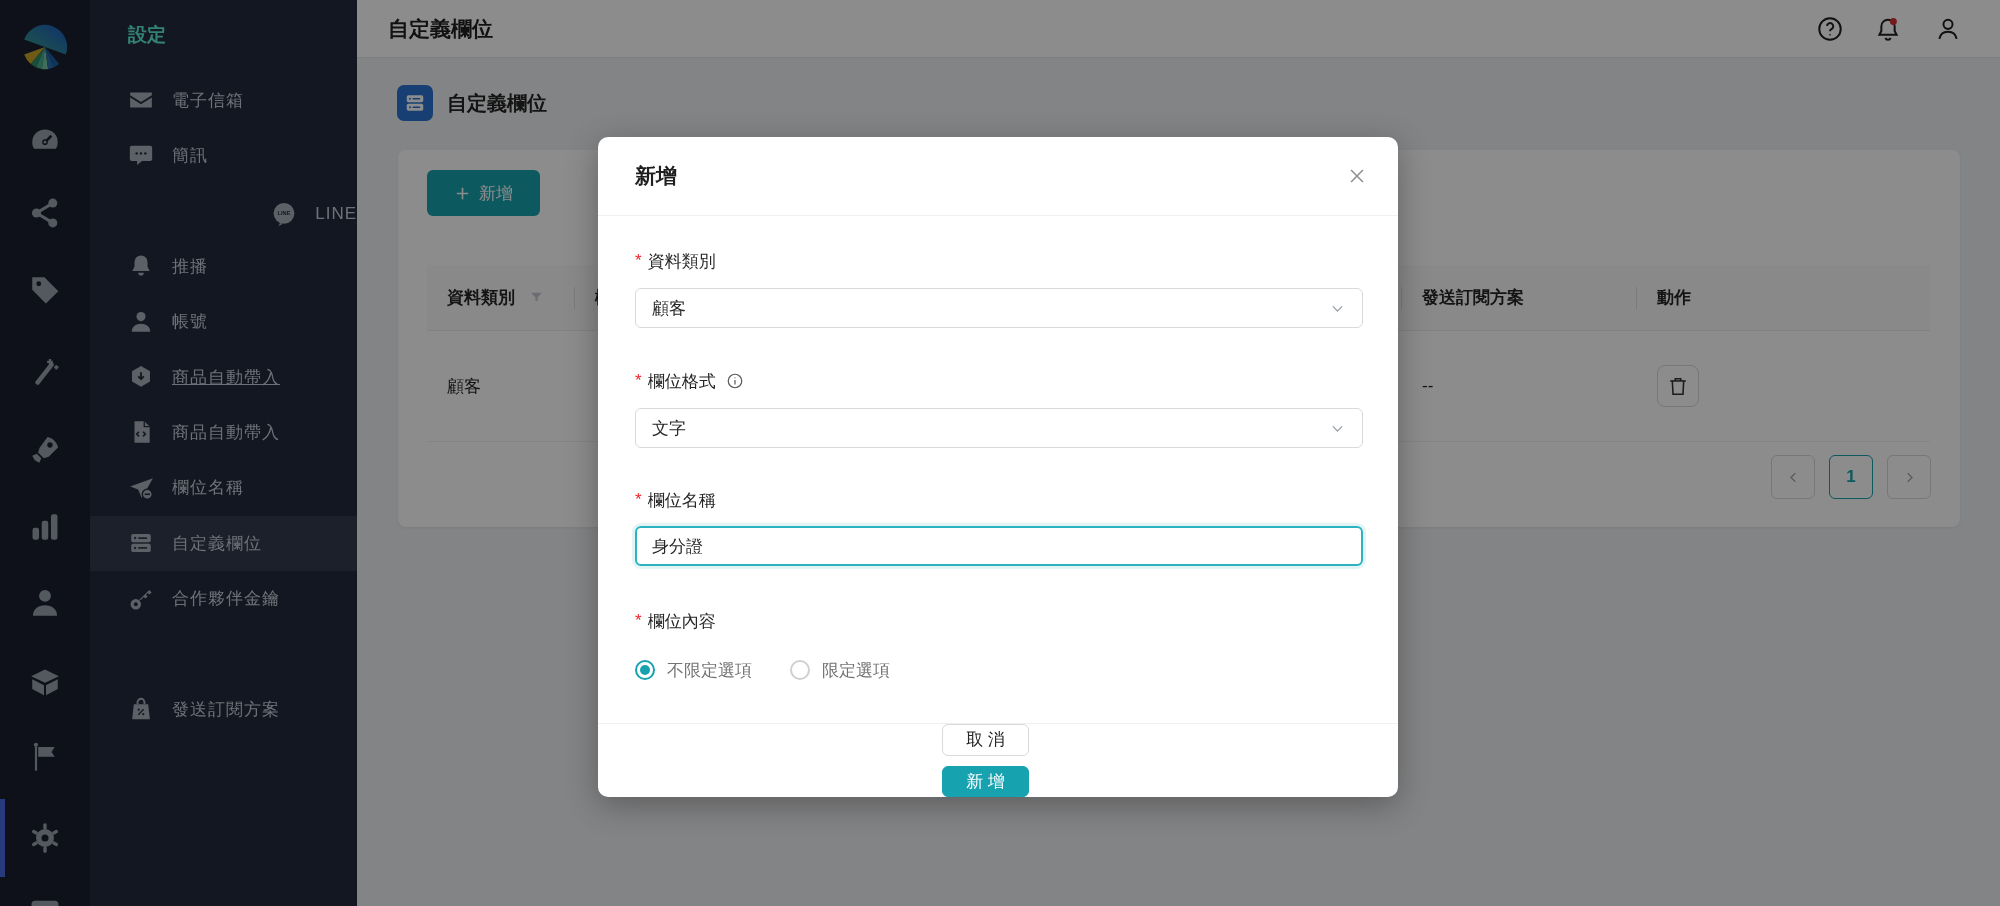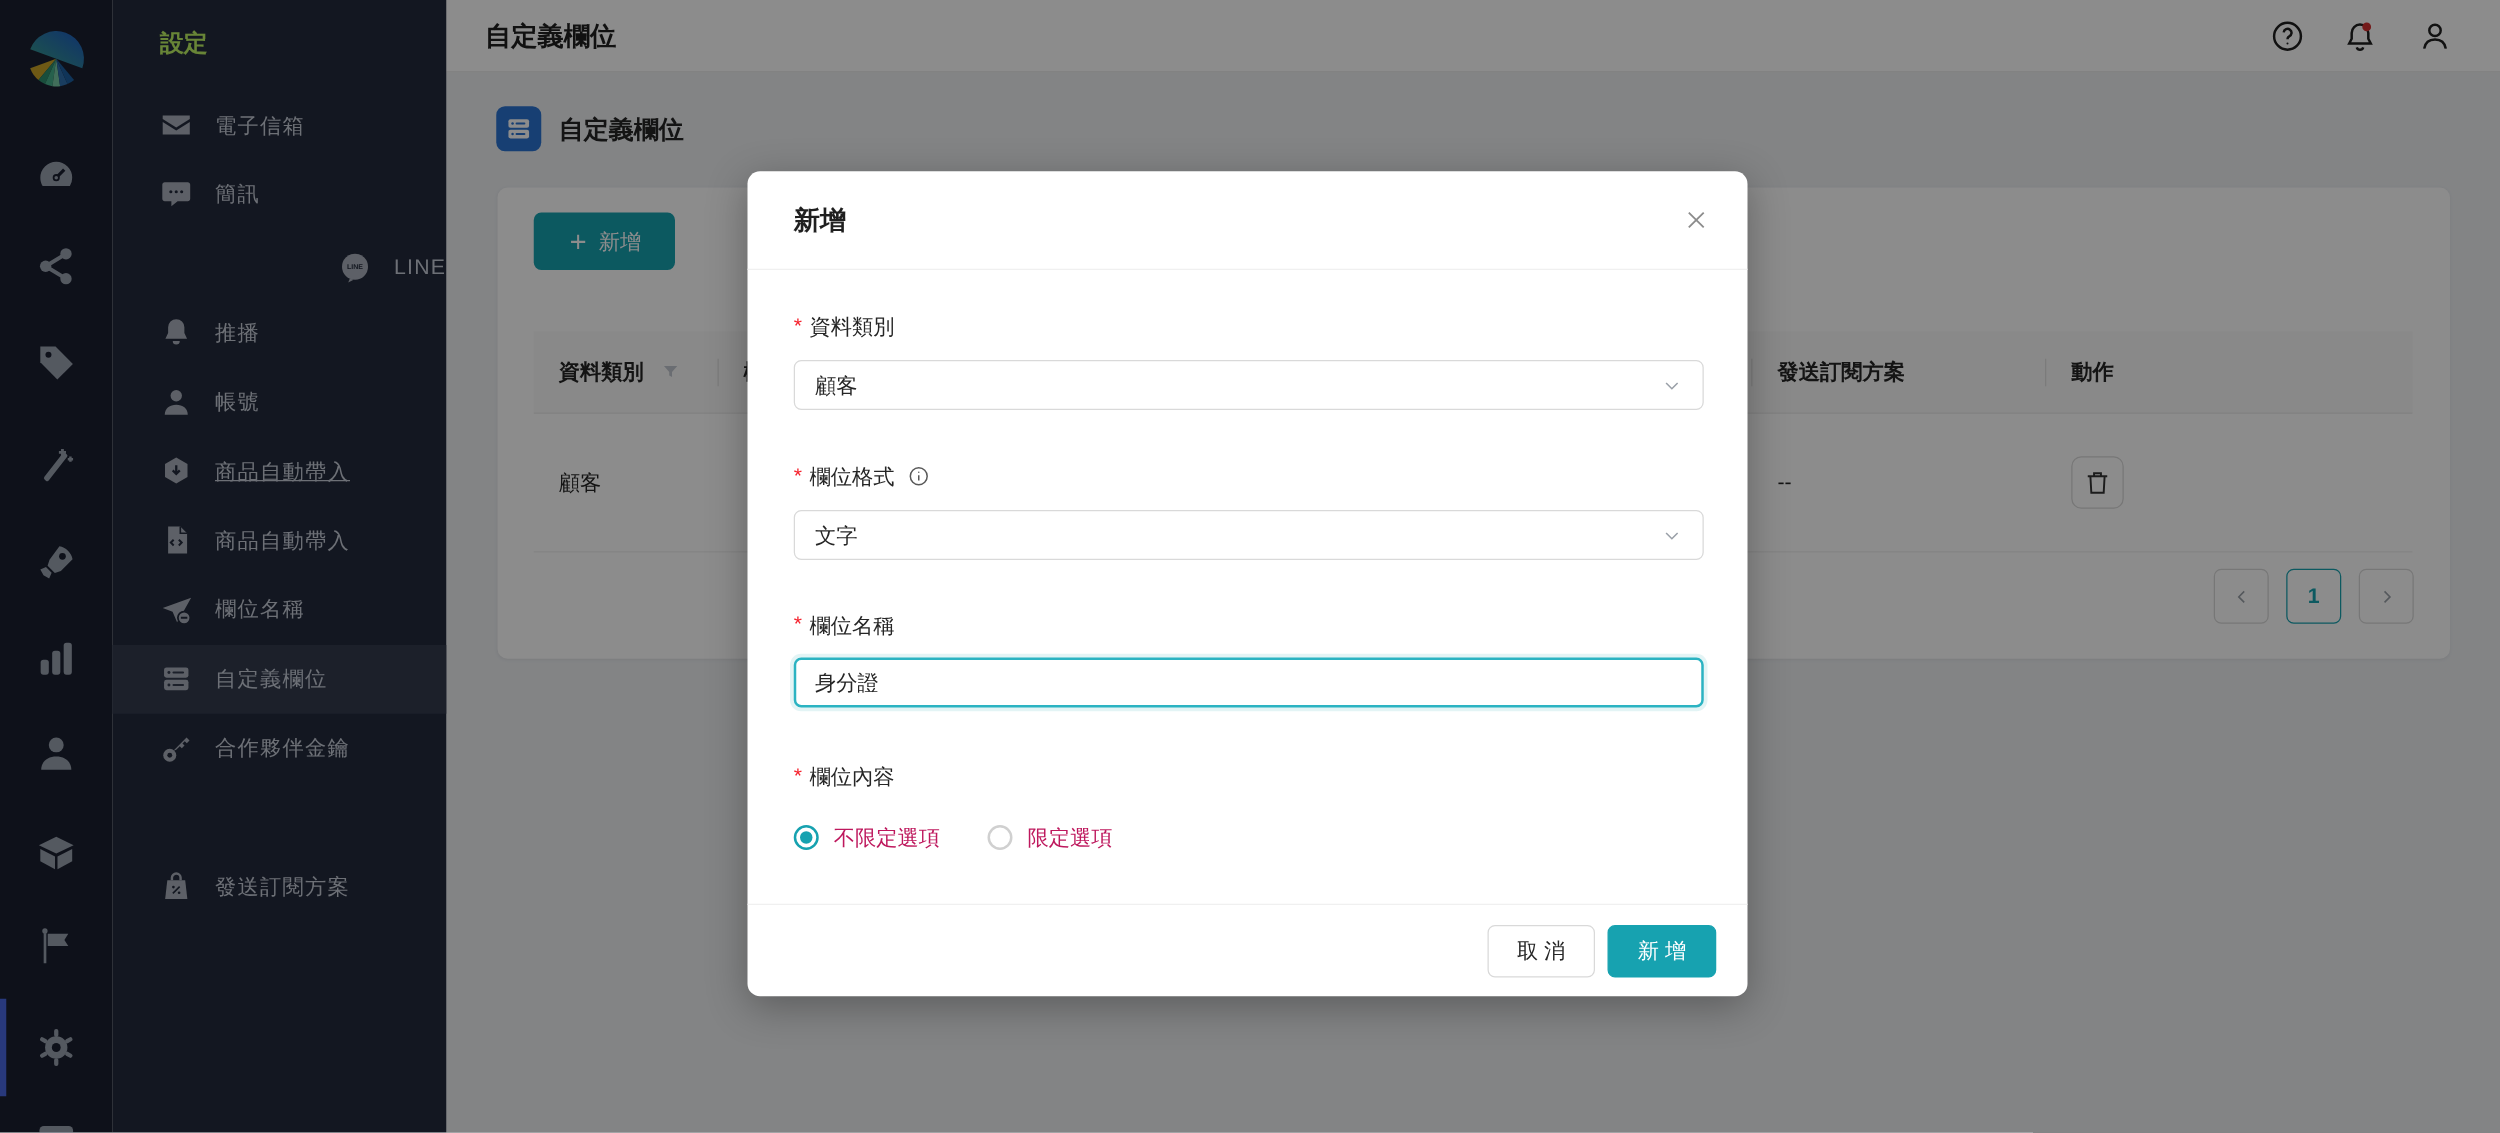--- a/index.html
+++ b/index.html
@@ -11,21 +11,21 @@
 
   
   #rail{left:0;top:0;bottom:0;width:90px;background:var(--rail);z-index:1;}
   .rail-item{position:absolute;left:0;width:90px;height:70px;display:flex;align-items:center;justify-content:center;color:#9aa2b0;cursor:pointer;}
   .rail-item svg{width:34px;height:34px;}
   .rail-item .actbar{position:absolute;left:0;top:-4px;height:78px;width:5px;background:var(--active-indicator);}
   #logo{left:0;top:14px;width:90px;height:66px;display:flex;align-items:center;justify-content:center;}
 
   
   #sidebar{left:90px;top:0;bottom:0;width:267px;background:var(--side);z-index:1;}
-  #side-title{position:absolute;left:38px;top:22px;font-size:19px;font-weight:bold;color:#bef264;}
+  #side-title{position:absolute;left:38px;top:22px;font-size:19px;font-weight:bold;color:#5eead4;}
   .side-item{position:absolute;left:0;width:267px;height:55px;display:flex;align-items:center;padding-left:38px;box-sizing:border-box;color:var(--side-text);cursor:pointer;--cutout:var(--side);}
   .side-item.active{background:var(--side-hl);--cutout:var(--side-hl);}
   .side-item svg{width:26px;height:26px;flex:0 0 26px;color:#aab0bc;}
   .side-item .lbl{margin-left:18px;font-size:17px;letter-spacing:1px;}
 
   
   #topbar{left:357px;top:0;width:1643px;height:57px;background:#fff;border-bottom:1px solid #e8e8e8;}
   #topbar-title{position:absolute;left:31px;top:0;height:57px;display:flex;align-items:center;font-size:21px;font-weight:bold;color:#1f1f1f;}
   .tb-ic{position:absolute;top:15px;width:28px;height:28px;color:#1f1f1f;cursor:pointer;}
 
@@ -55,25 +55,25 @@
   #modal{left:598px;top:137px;width:800px;height:660px;background:#fff;border-radius:10px;z-index:50;box-shadow:0 8px 32px rgba(0,0,0,.3);}
   #m-title{position:absolute;left:37px;top:0;height:78px;display:flex;align-items:center;font-size:21px;font-weight:bold;color:#1f1f1f;}
   #m-close{position:absolute;right:22px;top:20px;width:38px;height:38px;display:flex;align-items:center;justify-content:center;cursor:pointer;color:#8c8c8c;}
   .m-div{position:absolute;left:0;width:800px;height:1px;background:#f0f0f0;}
   .m-label{position:absolute;left:37px;height:22px;display:flex;align-items:center;font-size:17px;color:#262626;gap:4px;}
   .req{color:var(--required-red);font-size:17px;margin-right:2px;}
   .m-select{position:absolute;left:37px;width:728px;height:40px;border:1px solid #d9d9d9;border-radius:6px;box-sizing:border-box;display:flex;align-items:center;padding:0 16px;font-size:17px;color:#262626;cursor:pointer;background:#fff;}
   .m-select .chev{margin-left:auto;color:#9aa0a8;}
   .m-input{position:absolute;left:37px;width:728px;height:40px;border:2px solid var(--focus-teal);border-radius:6px;box-sizing:border-box;padding:0 15px;font-size:17px;color:#262626;outline:none;box-shadow:0 0 0 3px rgba(23,162,176,.12);font-family:inherit;}
   #m-radios{position:absolute;left:37px;top:520px;height:26px;display:flex;align-items:center;gap:38px;}
-  .radio-opt{display:flex;align-items:center;gap:12px;cursor:pointer;font-size:17px;color:#be185d;}
+  .radio-opt{display:flex;align-items:center;gap:12px;cursor:pointer;font-size:17px;color:#737373;}
   .radio-dot{width:20px;height:20px;border-radius:50%;box-sizing:border-box;border:2px solid #d0d0d0;background:#fff;position:relative;}
   .radio-dot.sel{border-color:var(--accent);}
   .radio-dot.sel::after{content:"";position:absolute;left:3px;top:3px;width:10px;height:10px;border-radius:50%;background:var(--accent);}
-  #m-footer{position:absolute;left:0;right:0;top:587px;bottom:0;display:flex;align-items:center;justify-content:flex-end;gap:10px;padding-right:25px;}
+  #m-footer{position:absolute;left:0;right:0;top:587px;bottom:0;display:flex;align-items:center;justify-content:flex-end;gap:10px;padding-right:25px;flex-direction:column;}
   .m-btn{height:42px;padding:0 23px;border-radius:6px;font-size:17px;display:flex;align-items:center;cursor:pointer;font-family:inherit;}
   .m-btn.ghost{background:#fff;border:1px solid #d9d9d9;color:#262626;}
   .m-btn.primary{background:var(--accent);border:1px solid var(--accent);color:#fff;}
 </style>
 </head>
 <body>
 
 <div id="rail" class="abs">
   <div id="logo" class="abs">
       <svg width="56" height="56" viewBox="0 0 24 24">

